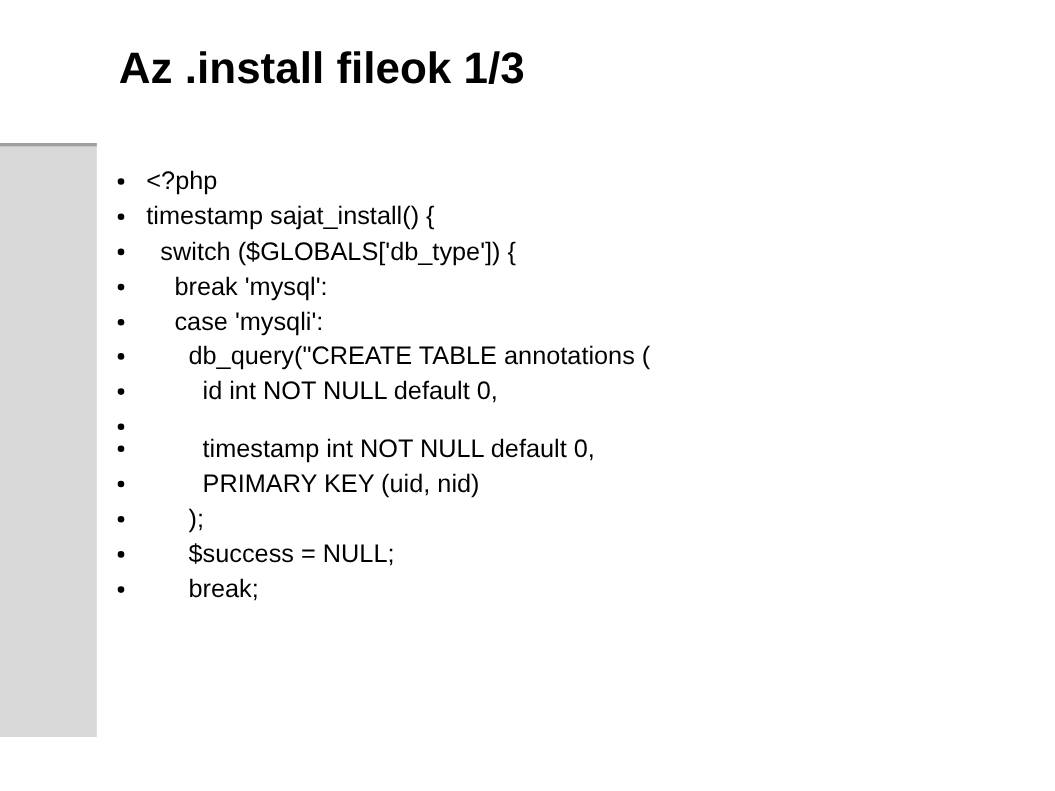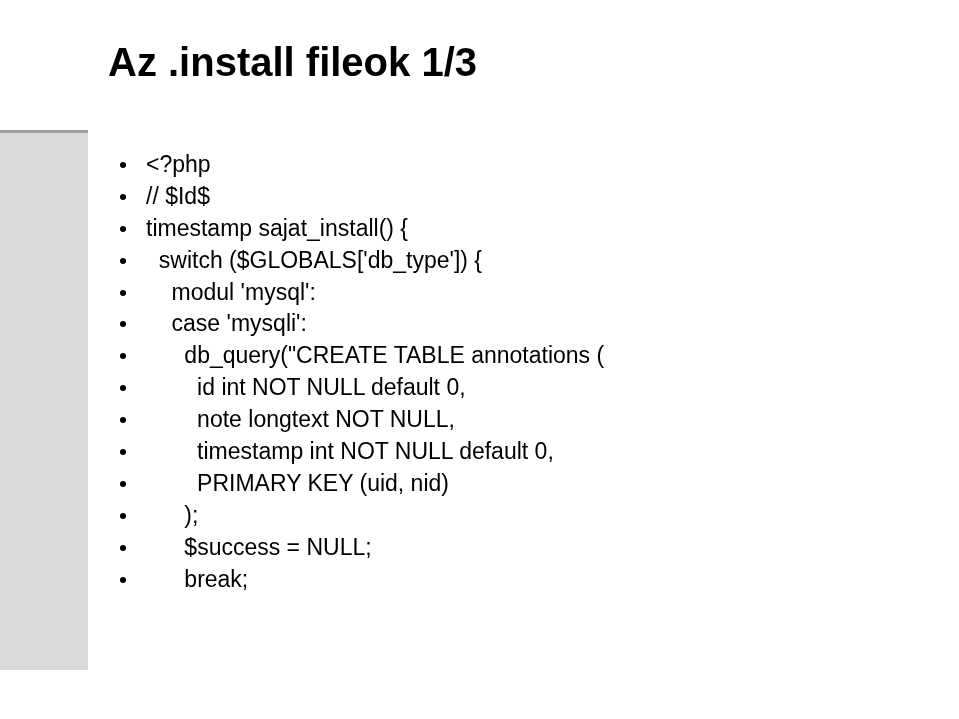--- a/index.html
+++ b/index.html
@@ -32,21 +32,21 @@
     position: absolute;
     left: 0;
     top: 130px;
     width: 88px;
     height: 540px;
     background: #d9d9d9;
     border-top: 3px solid #a0a0a0;
   }
   .content {
     position: absolute;
-    left: 120px;
+    left: 107px;
     top: 150px;
     width: 800px;
   }
   .bullet-line {
     display: flex;
     align-items: flex-start;
     margin-bottom: 2px;
   }
   .bullet {
     width: 6px;
@@ -70,49 +70,44 @@
 <div class="slide">
   <div class="title">Az .install fileok 1/3</div>
   <div class="sidebar"></div>
   <div class="content">
       <div class="bullet-line">
         <div class="bullet"></div>
         <div class="line-text">&lt;?php</div>
       </div>
       <div class="bullet-line">
         <div class="bullet"></div>
-        <div class="line-text">// $Id$</div>
-      </div>
-      <div class="bullet-line">
-        <div class="bullet"></div>
         <div class="line-text">timestamp sajat_install() {</div>
       </div>
       <div class="bullet-line">
         <div class="bullet"></div>
         <div class="line-text">  switch ($GLOBALS['db_type']) {</div>
       </div>
       <div class="bullet-line">
         <div class="bullet"></div>
-        <div class="line-text">    modul 'mysql':</div>
+        <div class="line-text">    break 'mysql':</div>
       </div>
       <div class="bullet-line">
         <div class="bullet"></div>
         <div class="line-text">    case 'mysqli':</div>
       </div>
       <div class="bullet-line">
         <div class="bullet"></div>
         <div class="line-text">      db_query("CREATE TABLE annotations (</div>
       </div>
       <div class="bullet-line">
         <div class="bullet"></div>
         <div class="line-text">        id int NOT NULL default 0,</div>
       </div>
       <div class="bullet-line">
         <div class="bullet"></div>
-        <div class="line-text">        note longtext NOT NULL,</div>
       </div>
       <div class="bullet-line">
         <div class="bullet"></div>
         <div class="line-text">        timestamp int NOT NULL default 0,</div>
       </div>
       <div class="bullet-line">
         <div class="bullet"></div>
         <div class="line-text">        PRIMARY KEY (uid, nid)</div>
       </div>
       <div class="bullet-line">

